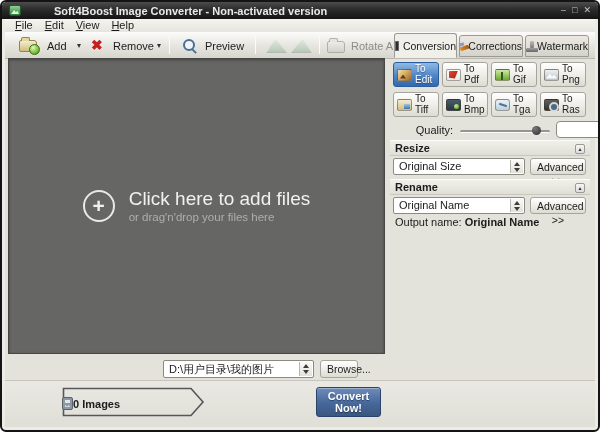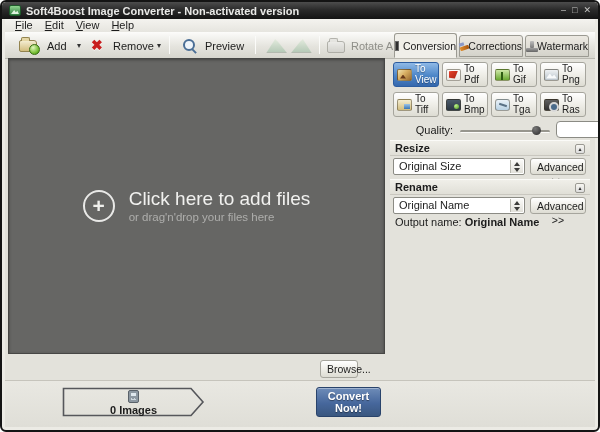--- a/index.html
+++ b/index.html
@@ -11,21 +11,21 @@
     font-family:"Liberation Sans",sans-serif;font-size:11px;color:#1c1c1c;
   }
   
   .titlebar{position:absolute;left:0;top:0;right:0;height:17px;
     background:linear-gradient(#4d4d4d,#2b2b2b 45%,#141414);
     border-radius:3px 3px 0 0;display:flex;align-items:center;padding:0 7px;gap:5px;}
   .app-ic{width:12px;height:11px;border-radius:2px;border:1px solid #1e5a2a;
     background:linear-gradient(#8fd48f,#2f7d3f);position:relative;flex:0 0 auto;}
   .app-ic::after{content:"";position:absolute;left:1px;bottom:1px;width:8px;height:4px;
     background:#dff3df;clip-path:polygon(0 100%,40% 0,60% 55%,80% 20%,100% 100%);}
-  .title-text{color:#e9e9e7;font-weight:bold;font-size:11px;white-space:nowrap;flex:1;}
+  .title-text{color:#e9e9e7;font-weight:bold;font-size:11px;white-space:nowrap;flex:1;margin-left:28px;}
   .win-controls{display:flex;gap:6px;color:#c6c6c4;font-size:9px;line-height:1;}
   .win-controls span{cursor:default;}
   
   .menubar{position:absolute;left:3px;right:3px;top:17px;height:13px;
     background:linear-gradient(#f4f3ef,#e6e5df);display:flex;align-items:center;padding-left:4px;}
   .menu-item{padding:0 6px;line-height:13px;}
   .menu-item::first-letter{text-decoration:underline;}
   
   .toolbar{position:absolute;left:3px;right:3px;top:30px;height:27px;
     background:linear-gradient(#fcfcfa,#e5e4de 55%,#d7d6ce);
@@ -134,21 +134,21 @@
   .output-line{position:absolute;left:393px;top:214px;}
   
   .dest-label{position:absolute;left:60px;top:361px;font-weight:bold;}
   .dest-combo{left:161px;top:358px;width:151px;height:18px;line-height:16px;}
   .browse-btn{position:absolute;left:318px;top:358px;width:38px;height:18px;line-height:15px;text-align:center;}
   
   .footer{position:absolute;left:3px;right:3px;bottom:3px;top:378px;
     background:linear-gradient(#e9e8e2,#dfded7);border-top:1px solid #c6c4bc;}
   .chev{position:absolute;top:6px;}
   .chev svg{display:block;}
-  .chev-content{position:absolute;inset:0;display:flex;flex-direction:column;align-items:center;padding-top:3px;}
+  .chev-content{position:absolute;inset:0;display:flex;flex-direction:row;align-items:center;padding-top:3px;}
   .chev-label{font-weight:bold;font-size:11px;margin-top:1px;}
   .calc{width:11px;height:13px;background:#8d98a2;border:1px solid #5a626a;border-radius:2px;position:relative;}
   .calc::before{content:"";position:absolute;left:2px;top:2px;right:2px;height:3px;background:#dfe8ee;}
   .calc::after{content:"";position:absolute;left:2px;top:7px;right:2px;bottom:2px;
     background:repeating-linear-gradient(0deg,#cdd6dc 0 1px,transparent 1px 3px),
                repeating-linear-gradient(90deg,#cdd6dc 0 1px,transparent 1px 3px);}
   .chev .ic{margin-top:1px;}
   .convert-btn{position:absolute;left:311px;top:6px;width:65px;height:30px;border:1px solid #29436b;border-radius:3px;
     background:linear-gradient(#6e8cb8,#46679c 55%,#3a577f);color:#fff;font-weight:bold;font-size:11px;
     font-family:"Liberation Sans",sans-serif;box-shadow:inset 0 1px 0 rgba(255,255,255,.35);cursor:pointer;
@@ -221,21 +221,21 @@
     <span>Corrections</span>
   </div>
   <div class="tab tab-inactive" style="left:523px;width:64px;">
     <span class="ic-wm"></span>
     <span>Watermark</span>
   </div>
 
   <div class="fmt-grid">
     <button class="fmt fmt-sel">
       <span class="ic ic-jpeg"></span>
-      <span>To View</span>
+      <span>To Edit</span>
     </button>
     <button class="fmt">
       <span class="ic ic-pdf"></span>
       <span>To Pdf</span>
     </button>
     <button class="fmt">
       <span class="ic ic-gif"></span>
       <span>To Gif</span>
     </button>
     <button class="fmt">
@@ -290,20 +290,27 @@
         <span class="tri-down"></span>
     </span>
   </div>
   <button class="btn adv-btn" style="left:528px;top:195px;">Advanced &gt;&gt;</button>
 
   <div class="output-line">
     <span>Output name:</span>
     <b>Original Name</b>
   </div>
 
+  <div class="combo dest-combo">
+    <span>D:\用户目录\我的图片</span>
+    <span class="spinner">
+      <span class="tri-up"></span>
+        <span class="tri-down"></span>
+    </span>
+  </div>
   <button class="btn browse-btn">Browse...</button>
 
   <div class="footer">
     <div class="chev" style="left:57px;width:143px;height:30px;">
       <svg width="143" height="30" viewBox="0 0 143 30">
         <polygon points="1.5,1.5 129,1.5 141,15 129,28.5 1.5,28.5" fill="none" stroke="#56575b" stroke-width="1.6"></polygon>
       </svg>
       <div class="chev-content">
         <span class="calc"></span>
         <span class="chev-label">0 Images</span>

